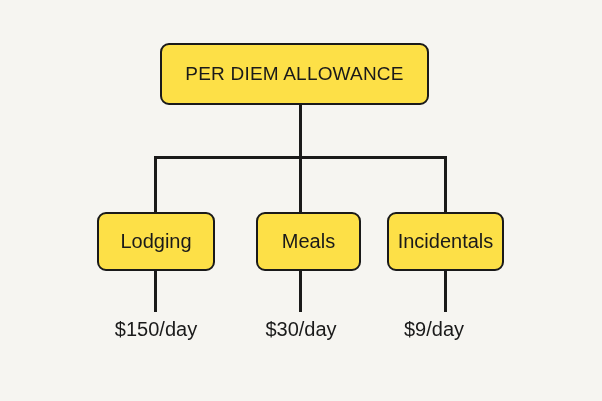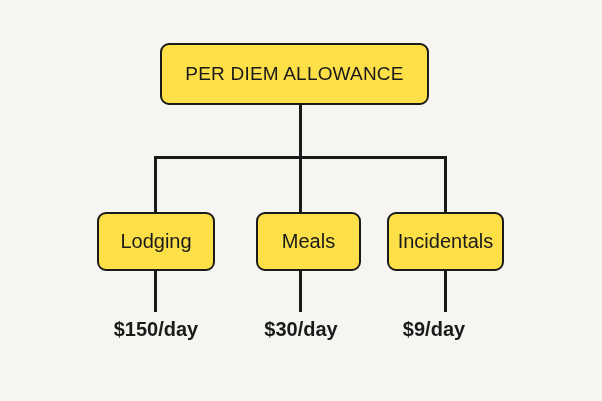--- a/index.html
+++ b/index.html
@@ -40,21 +40,20 @@
       top: 212px; height: 59px;
       font-size: 20px;
     }
     .amount {
       position: absolute;
       top: 318px;
       font-size: 20px;
       text-align: center;
       width: 140px;
       white-space: nowrap;
-      font-weight: bold;
     }
   </style>
 </head>
 <body>
 
 <div>
 
   <div class="line" style="left:299px; top:104px; width:3px; height:55px;"></div>
   <div class="line" style="left:154px; top:156px; width:293px; height:3px;"></div>
   <div class="line" style="left:154px; top:156px; width:3px; height:57px;"></div>

